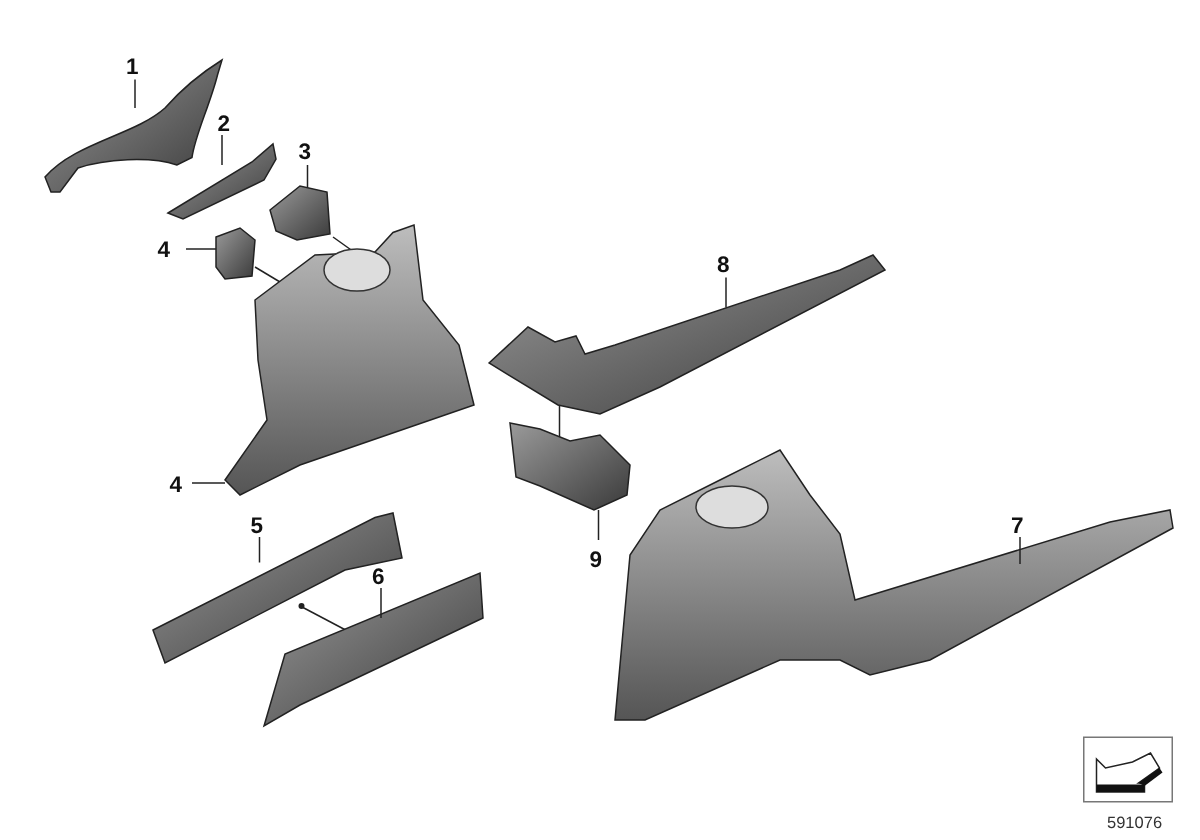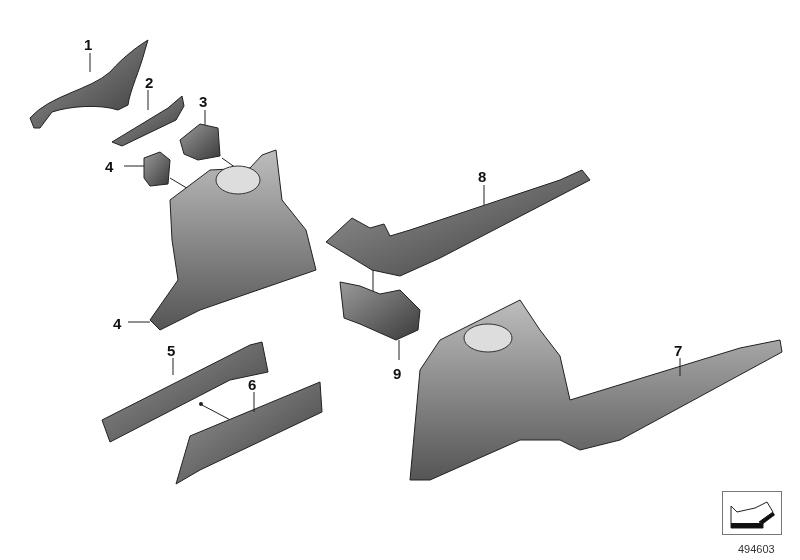--- a/index.html
+++ b/index.html
@@ -96,13 +96,13 @@
 <div class="callout" style="left:393px;top:366px;">9</div>
 <div class="callout" style="left:105px;top:159px;">4</div>
 
 <div class="nav-box">
   <svg width="58" height="42" viewBox="0 0 58 42">
     <path d="M8,14 L8,36 L40,36 L40,30 L36,30 L50,20 L44,10 L32,16 L14,20 Z" fill="#fff" stroke="#222" stroke-width="1"></path>
     <rect x="8" y="31" width="32" height="5" fill="#111"></rect>
     <path d="M36,30 L50,20 L52,23 L40,32 Z" fill="#111"></path>
   </svg>
 </div>
-<div class="diagram-id">494603</div>
+<div class="diagram-id">591076</div>
 
 </body></html>

